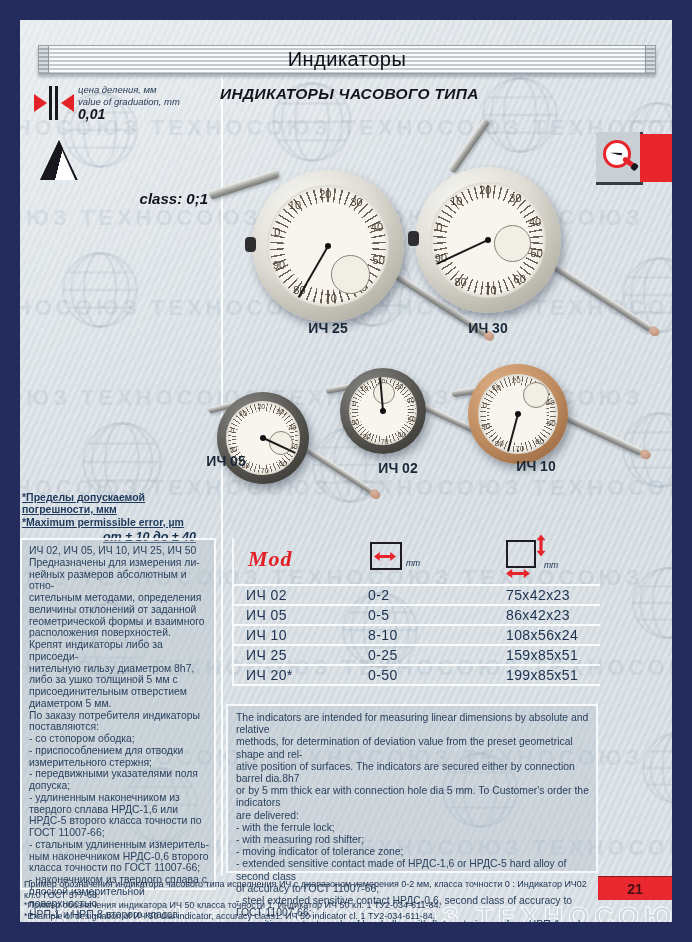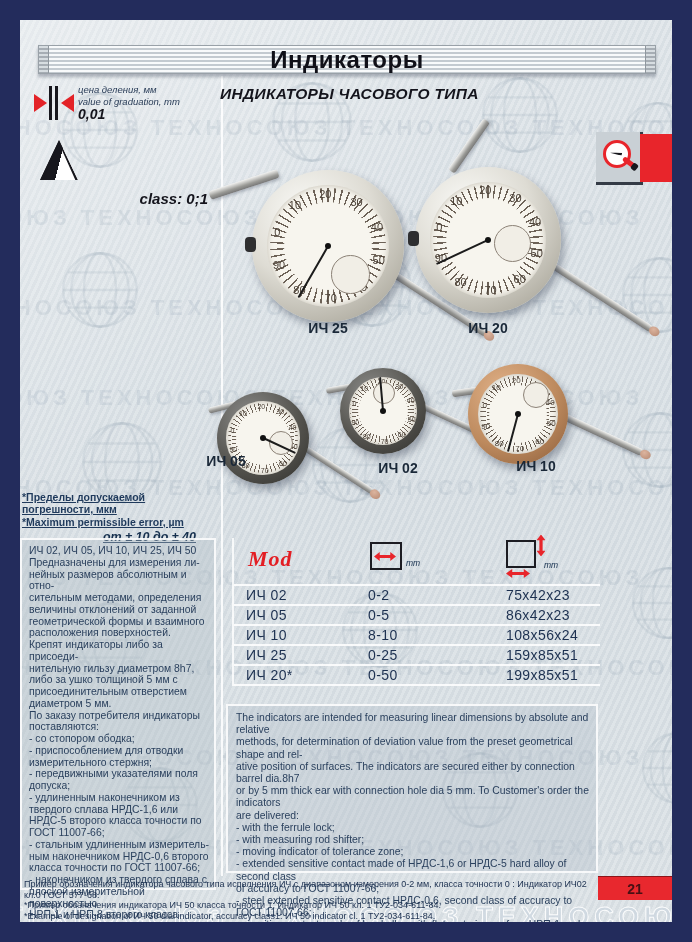--- a/index.html
+++ b/index.html
@@ -22,21 +22,21 @@
 
   
   #hdr-bar{left:18px;top:25px;width:616px;height:27px;z-index:3;
      background:repeating-linear-gradient(180deg,#f8fafb 0 2px,#c3cad0 2px 4px);
      border:1px solid #99a1a8;box-shadow:0 3px 3px rgba(60,70,90,.35);
      display:flex;align-items:center;justify-content:center;}
   #hdr-bar::before,#hdr-bar::after{content:"";position:absolute;top:0;bottom:0;width:9px;
      background:repeating-linear-gradient(180deg,#d7dde1 0 2px,#a6adb4 2px 4px);}
   #hdr-bar::before{left:0;border-right:1px solid #8f979e;}
   #hdr-bar::after{right:0;border-left:1px solid #8f979e;}
-  #hdr-title{font-size:24px;font-weight:bold;color:#101018;letter-spacing:.5px;}
+  #hdr-title{font-size:20px;font-weight:normal;color:#101018;letter-spacing:.5px;}
 
   #main-title{left:200px;top:64px;z-index:3;font-weight:bold;font-style:italic;
      font-size:15.5px;line-height:19px;color:#14141c;letter-spacing:.3px;}
 
   
   #grad-icon{left:14px;top:66px;width:40px;height:34px;z-index:3;}
   .vbar{position:absolute;top:0;bottom:0;width:3px;background:#17171d;}
   .tri{position:absolute;top:8px;width:0;height:0;border-top:9px solid transparent;border-bottom:9px solid transparent;}
   .tri.l{left:0;border-left:13px solid #e32227;}
   .tri.r{right:0;border-right:13px solid #e32227;}
@@ -387,21 +387,21 @@
             <span class="num" style="left: 121.654px; top: 86.0367px;">50</span>
             <span class="num" style="left: 104.699px; top: 112.145px;">60</span>
             <span class="num" style="left: 75.6362px; top: 123.301px;">70</span>
             <span class="num" style="left: 45.5665px; top: 115.244px;">80</span>
             <span class="num" style="left: 25.9756px; top: 91.051px;">90</span>
           </div>
         <div class="subdial" style="left:54%;top:40%"></div>
         <div class="needle"></div>
         <div class="cap"></div>
       </div>
-      <div class="p-label" style="left:58px;top:182px;width:100px">ИЧ 20</div>
+      <div class="p-label" style="left:58px;top:182px;width:100px">ИЧ 30</div>
     </div>
 
     <div class="product dark" style="left:170px;top:355px;width:200px;height:135px">
       <div class="stem" style="left:18px;top:28px;width:40px;height:6px;transform:rotate(-14deg)"></div>
       <div class="stem tip" style="left:95px;top:88px;width:95px;height:6px;transform:rotate(33deg)"></div>
       <div class="dial" style="left:27px;top:17px;width:92px;height:92px;--na:115deg;--nf:7px">
         <div class="ring"></div>
         <div class="face"></div>
         <div class="ticks"></div>
         <div class="face-in"></div>

